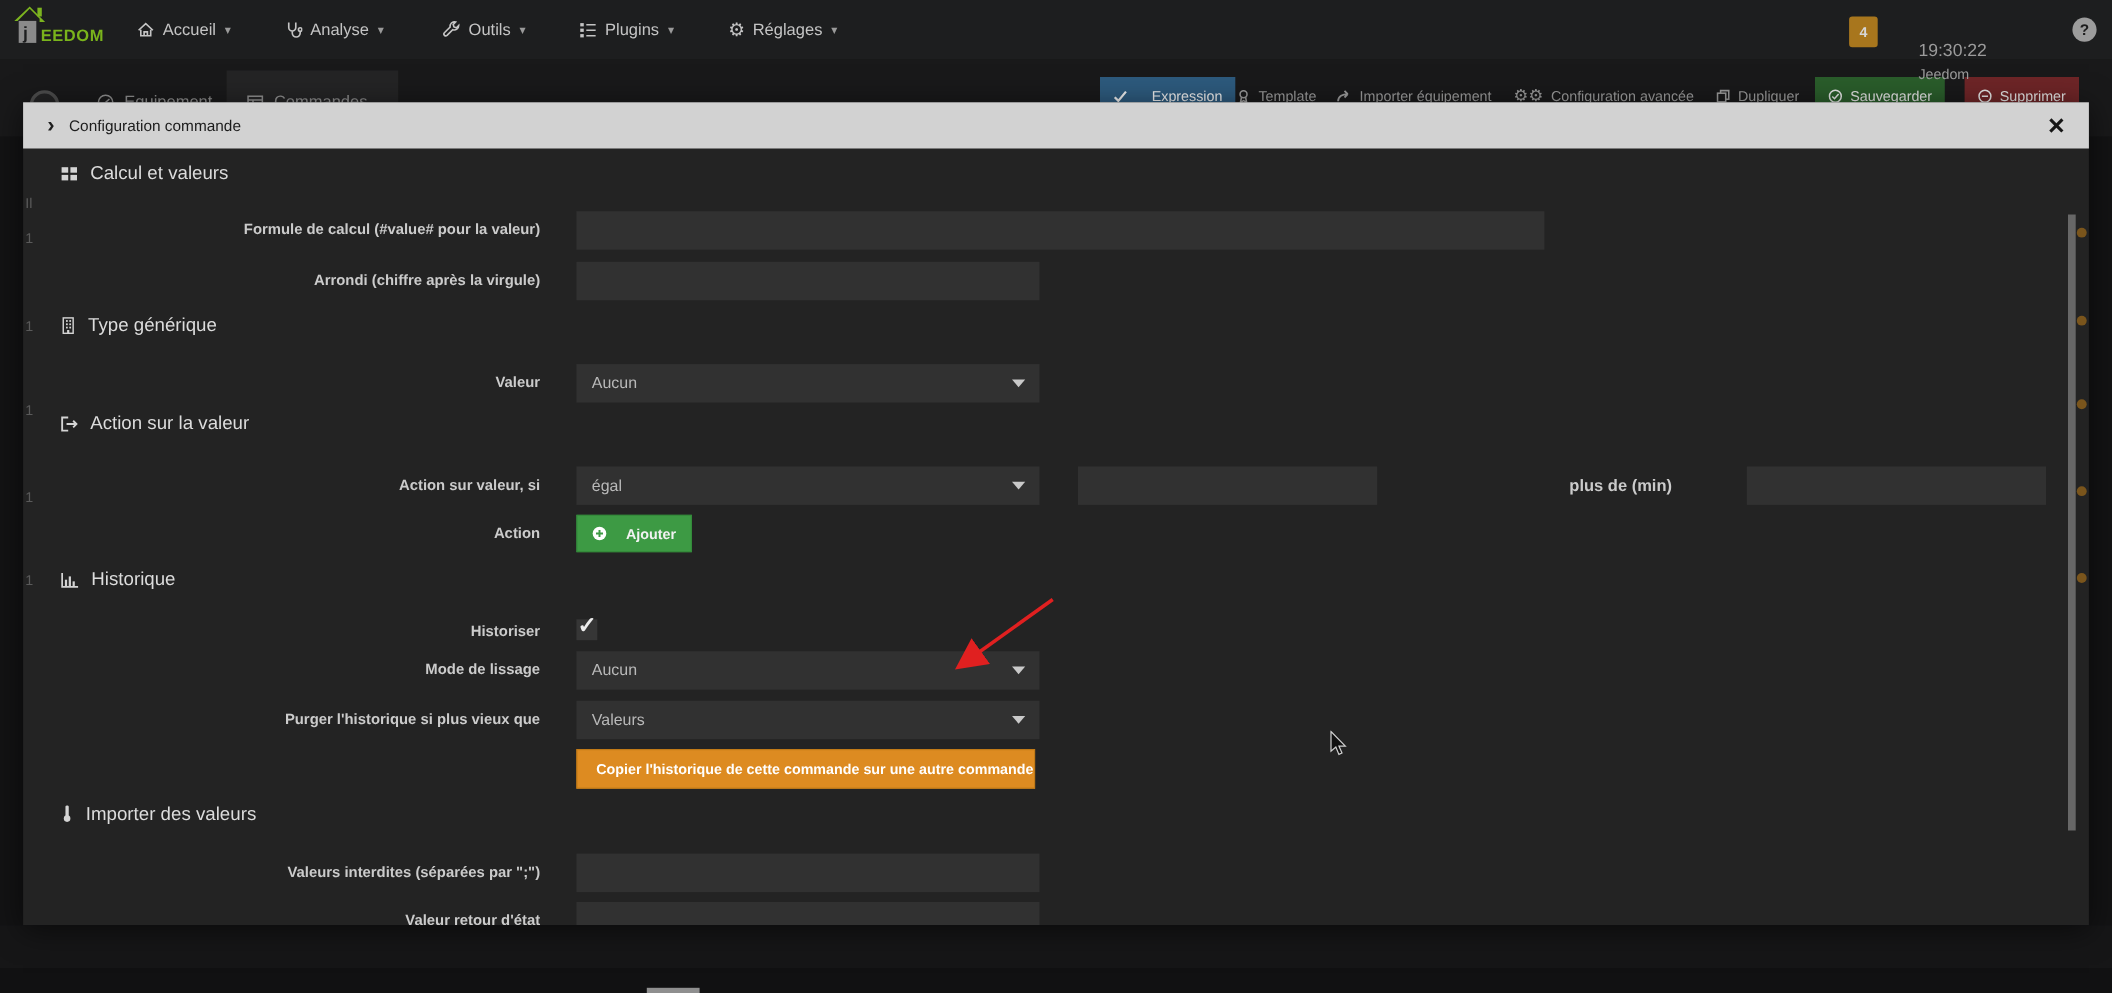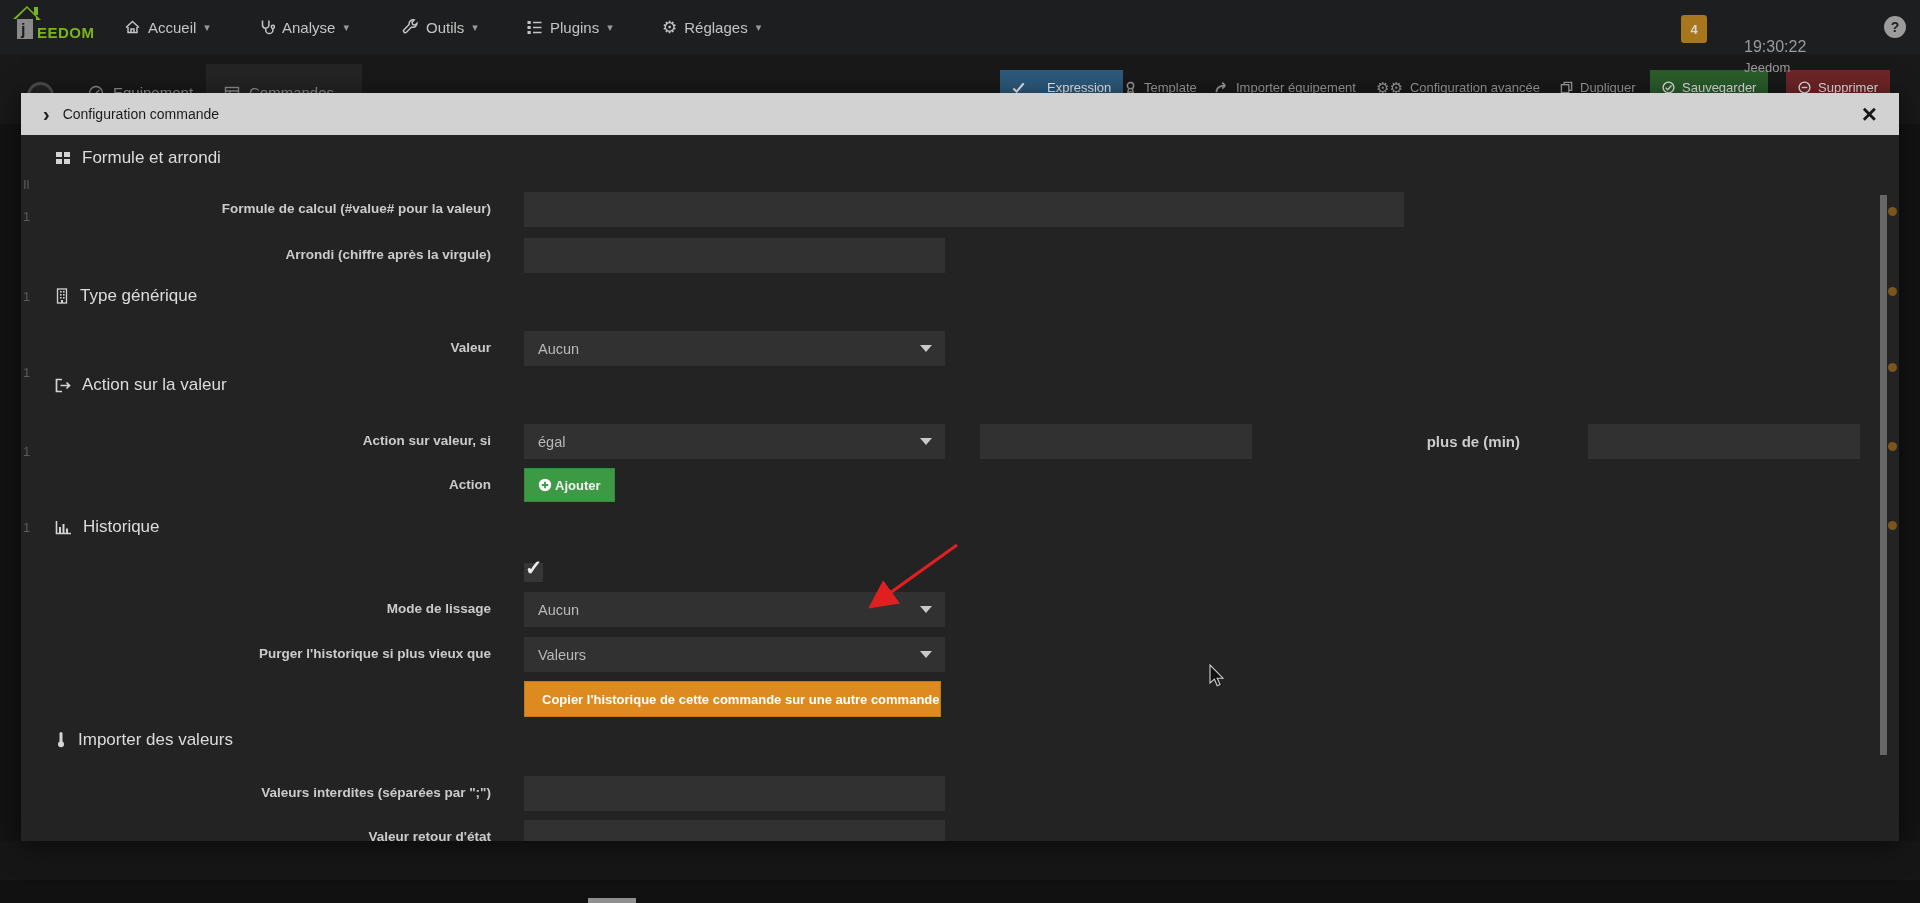--- a/index.html
+++ b/index.html
@@ -71,21 +71,21 @@
             font-size:14.5px; display:flex; align-items:center; padding:0 14px; cursor:pointer; }
   .sel-caret { position:absolute; right:13px; top:14px; width:0; height:0;
                border-left:6px solid transparent; border-right:6px solid transparent; border-top:7px solid #c9c9c9; }
   #sel-valeur{top:196px} #sel-si{top:289px} #sel-lissage{top:457px} #sel-purge{top:502px}
 
   .plusde { position:absolute; left:1204px; top:298px; width:295px; text-align:right;
             color:#cbcbcb; font-size:15px; font-weight:bold; }
 
   .btn-ajouter { position:absolute; left:503px; top:333px; height:34px; padding:0 13px; background:#3d9a44;
                  border:1px solid #338a3a; color:#f2f2f2; font-size:13px; font-weight:bold;
-                 display:flex; align-items:center; gap:3px; cursor:pointer; }
+                 display:flex; align-items:center; gap:17px; cursor:pointer; }
   .checkbox { position:absolute; left:503px; top:428px; width:19px; height:19px; background:#363636; cursor:pointer; }
   .checkbox .check { position:absolute; left:1px; top:-7px; color:#ededed; font-size:21px; font-weight:bold; }
   .btn-copy { position:absolute; left:503px; top:546px; width:417px; height:36px; background:#dd8b21;
               border:1px solid #c17a17; color:#ffffff; font-size:13px; font-weight:bold;
               display:flex; align-items:center; gap:8px; padding:0 9px; cursor:pointer; white-space:nowrap; }
   .scroll-thumb { position:absolute; left:1859px; top:60px; width:7px; height:560px; background:#676767; cursor:pointer; }
 
   
   .frag { position:absolute; left:23px; color:#5a5a5a; font-size:13px; z-index:20; }
   .dot { position:absolute; left:1888px; width:9px; height:9px; border-radius:50%; background:#7a551c; z-index:20; }
@@ -231,21 +231,21 @@
 
   <div class="modal-body">
 
     <div class="sec" id="sec-calc">
       <svg width="16" height="16" viewBox="0 0 16 16">
         <rect x="1" y="2" width="6" height="5" fill="#d4d4d4" stroke="none"></rect>
           <rect x="9" y="2" width="6" height="5" fill="#d4d4d4" stroke="none"></rect>
         <rect x="1" y="9" width="6" height="5" fill="#d4d4d4" stroke="none"></rect>
           <rect x="9" y="9" width="6" height="5" fill="#d4d4d4" stroke="none"></rect>
       </svg>
-      <span>Formule et arrondi</span>
+      <span>Calcul et valeurs</span>
     </div>
 
     <div class="flabel" id="lb-formule">Formule de calcul (#value# pour la valeur)</div>
     <input class="txt" id="inp-formule" style="">
 
     <div class="flabel" id="lb-arrondi">Arrondi (chiffre après la virgule)</div>
     <input class="txt" id="inp-arrondi" style="">
 
     <div class="sec" id="sec-generic">
       <svg width="14" height="16" viewBox="0 0 14 16">
@@ -295,20 +295,21 @@
     <div class="sec" id="sec-history">
       <svg width="17" height="15" viewBox="0 0 17 15">
         <path d="M1.5 1 V13.5 H16" stroke-width="1.6"></path>
         <rect x="4" y="7" width="2" height="6.5" fill="#d4d4d4" stroke="none"></rect>
         <rect x="7.5" y="4" width="2" height="9.5" fill="#d4d4d4" stroke="none"></rect>
         <rect x="11" y="8.5" width="2" height="5" fill="#d4d4d4" stroke="none"></rect>
       </svg>
       <span>Historique</span>
     </div>
 
+    <div class="flabel" id="lb-historiser">Historiser</div>
     <div class="checkbox">
       <span class="check">✓</span>
     </div>
 
     <div class="flabel" id="lb-lissage">Mode de lissage</div>
     <div class="select" id="sel-lissage">
       <span>Aucun</span>
       <span class="sel-caret"></span>
     </div>
 

